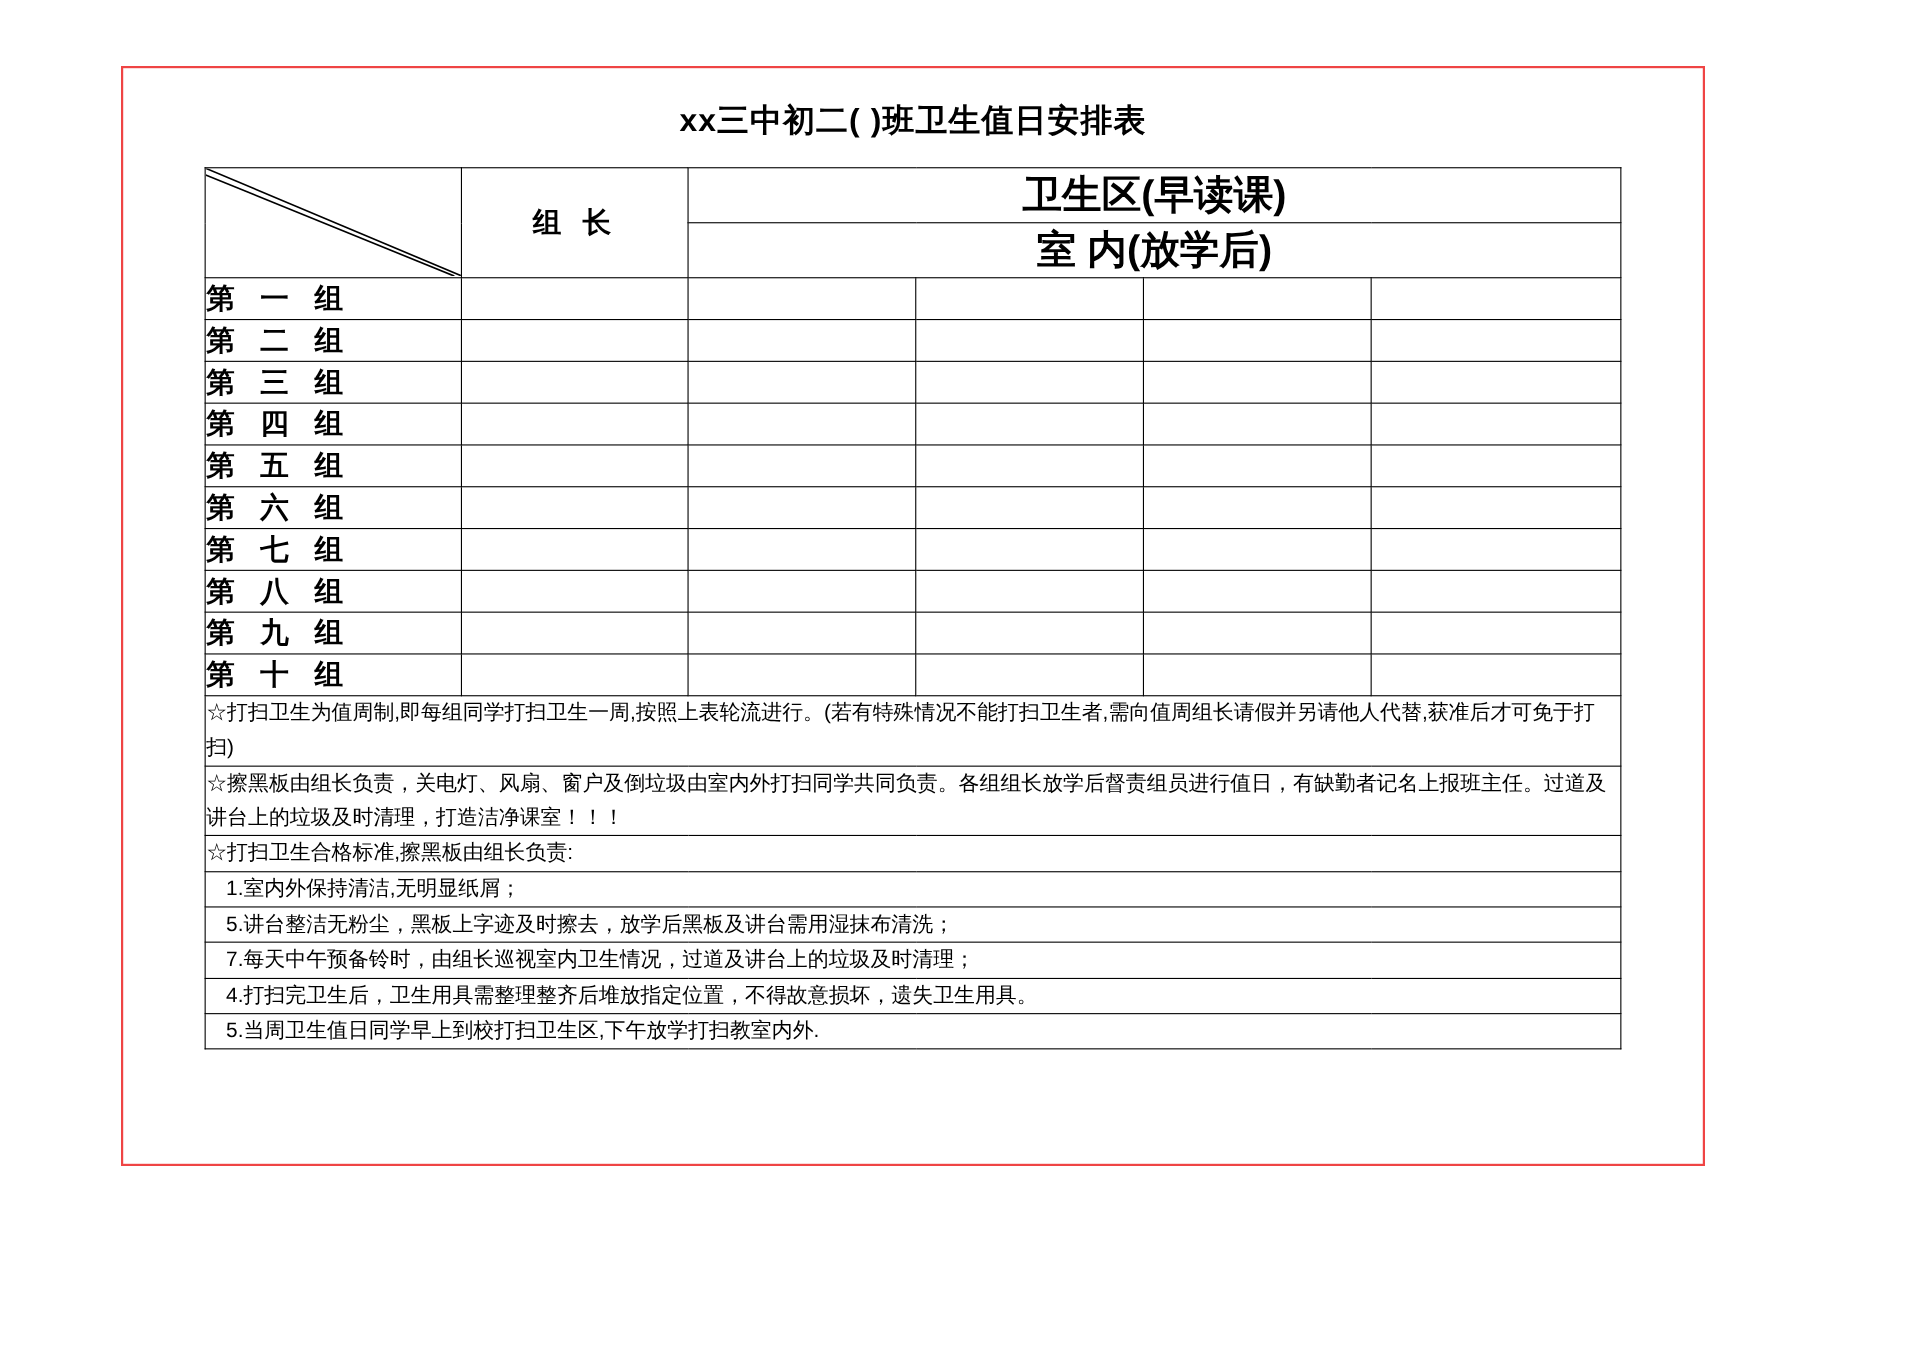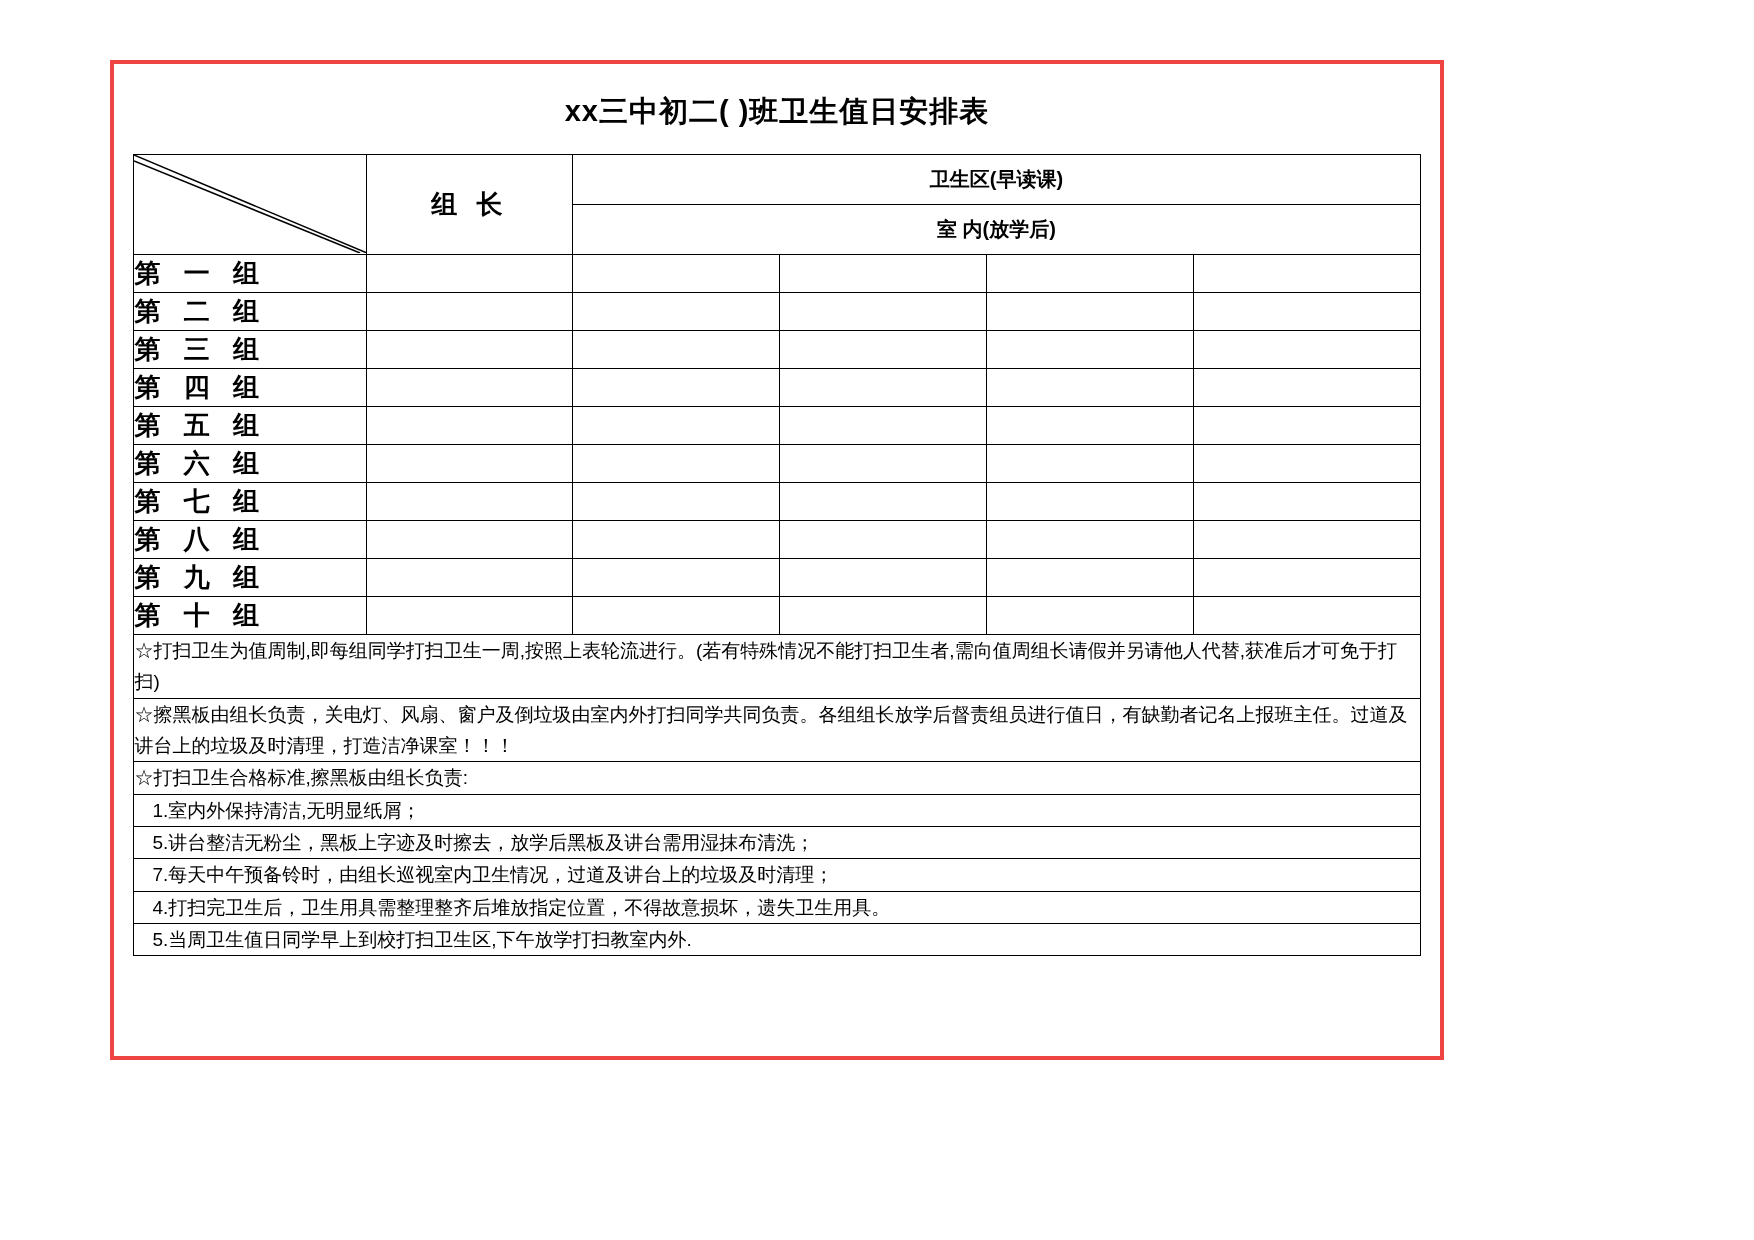--- a/index.html
+++ b/index.html
@@ -11,23 +11,23 @@
     width: 1754px;
     height: 1240px;
     font-family: "Liberation Sans", sans-serif;
     color: #000000;
     overflow: hidden;
   }
   .page {
     position: absolute;
     left: 110px;
     top: 60px;
-    width: 1334px;
+    width: 1440px;
     height: 1000px;
-    border: 4px solid #ef4444;
+    border: 2px solid #ef4444;
     box-sizing: border-box;
     background: #ffffff;
   }
   .doc-title {
     text-align: center;
     font-size: 29px;
     font-weight: bold;
     letter-spacing: 1px;
     margin-top: 28px;
     margin-bottom: 22px;
@@ -55,21 +55,21 @@
     top: 0;
   }
   .leader-cell {
     text-align: center;
     font-size: 26px;
     font-weight: bold;
     letter-spacing: 6px;
   }
   .area-cell {
     text-align: center;
-    font-size: 20px;
+    font-size: 36px;
     font-weight: bold;
     height: 49px;
   }
   
   .group-label {
     text-align: left;
     font-size: 26px;
     font-weight: bold;
     letter-spacing: 8px;
     height: 37px;

